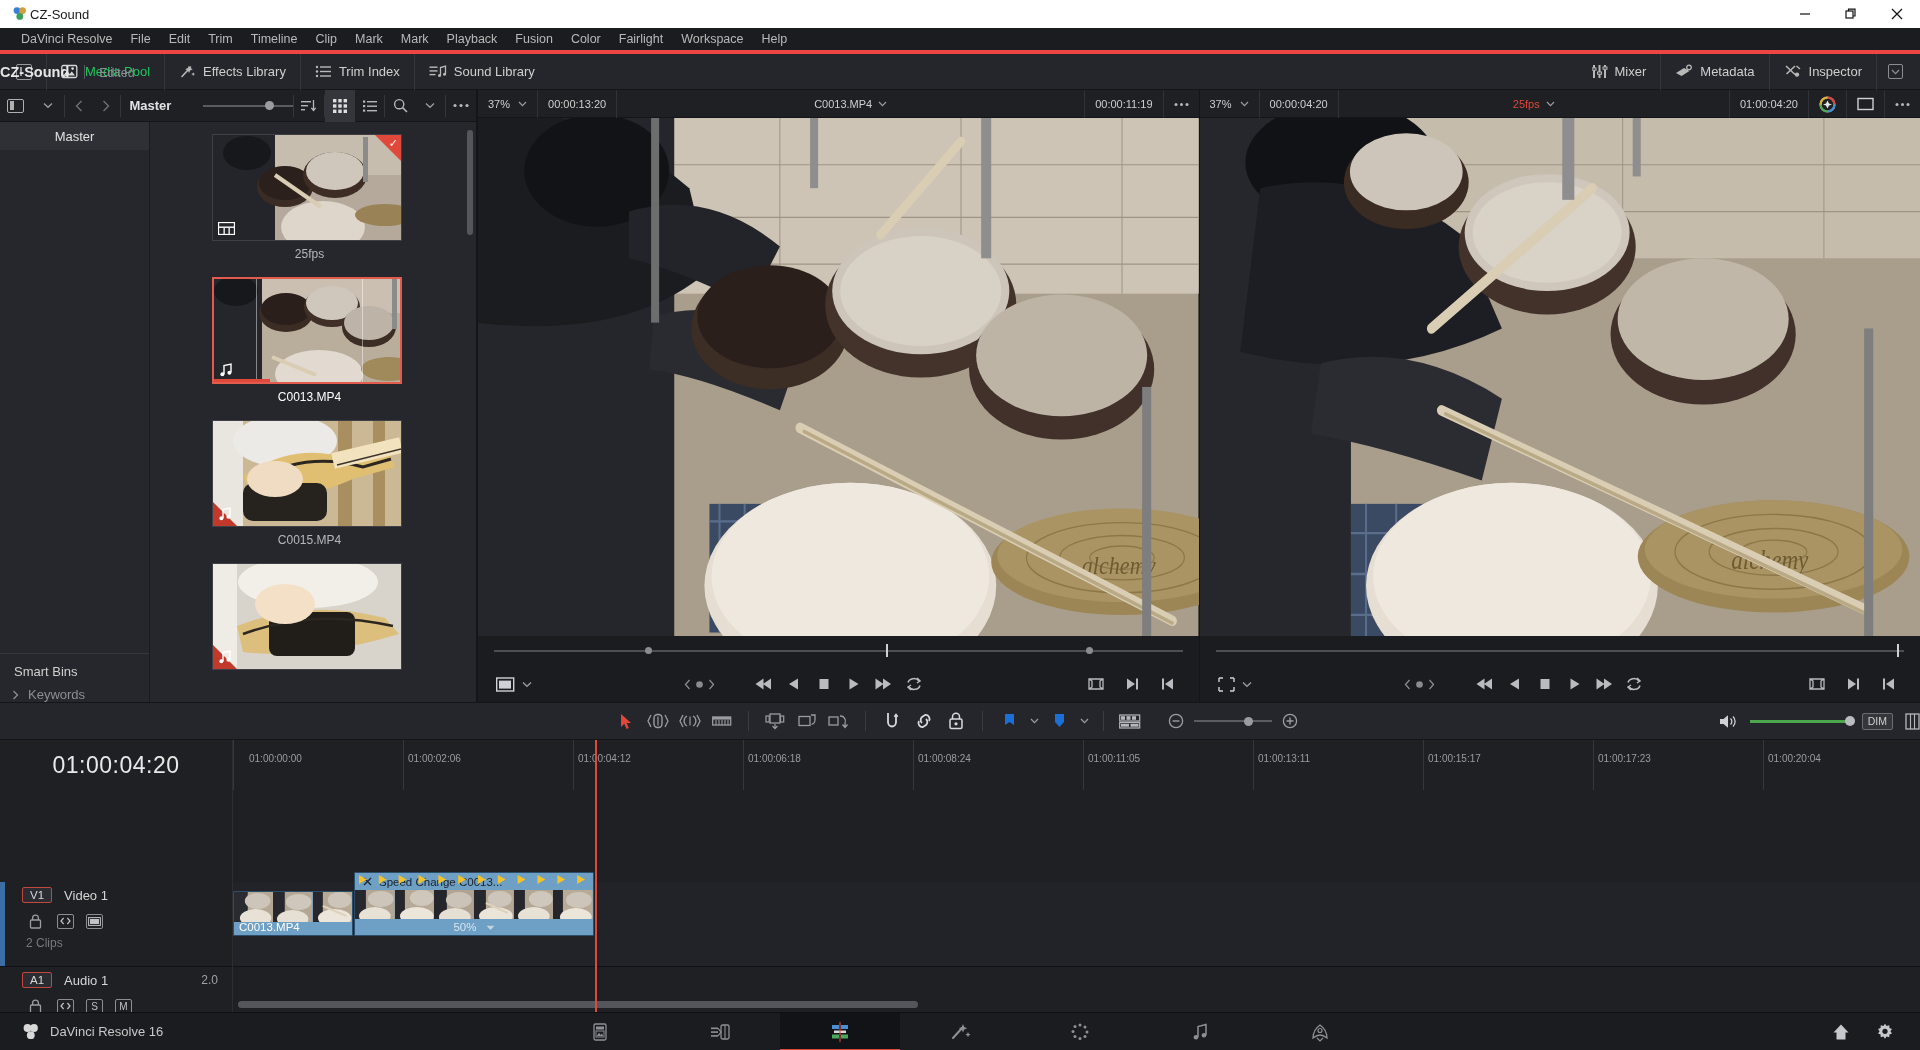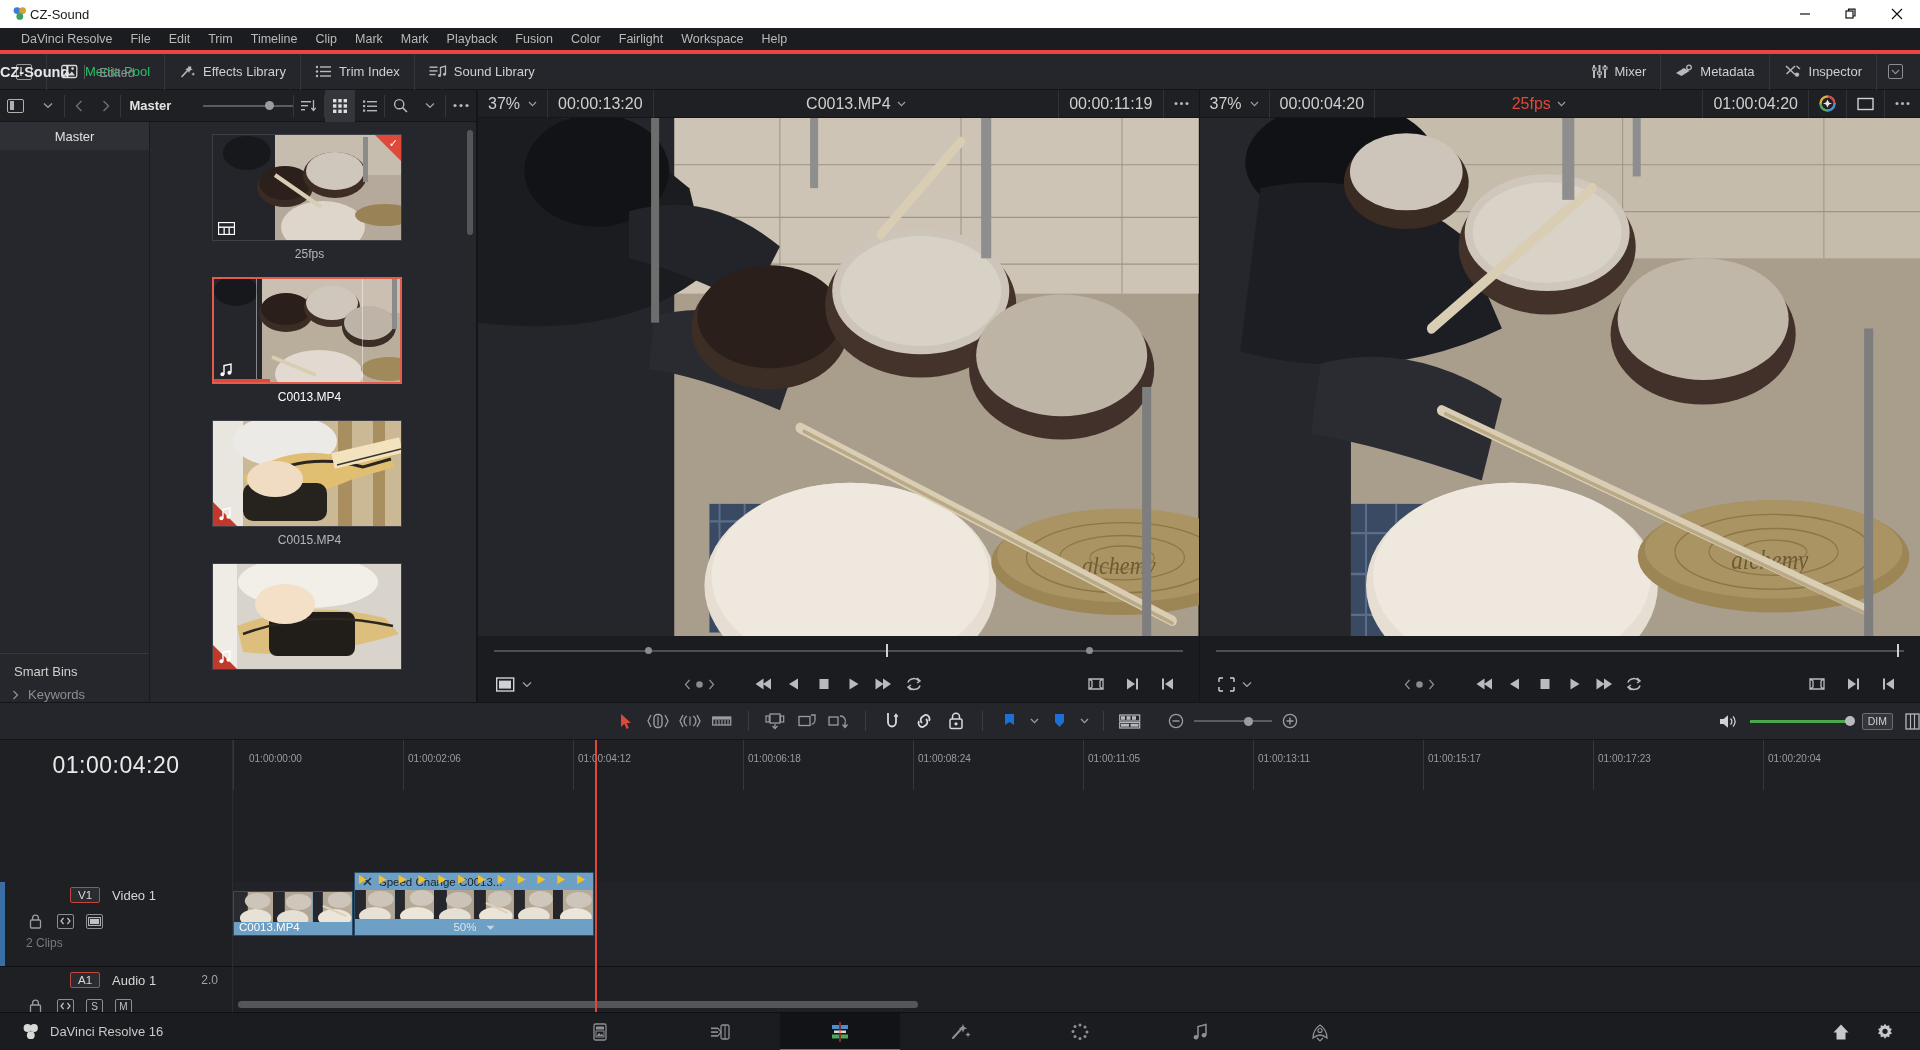--- a/index.html
+++ b/index.html
@@ -95,21 +95,21 @@
   .badge { position:absolute; left:5px; bottom:5px; }
   .badge-red { position:absolute; left:0; bottom:0; width:0;height:0;
     border-bottom:24px solid #c0392b; border-right:24px solid transparent;}
   .scanline { position:absolute; top:0; bottom:0; width:1px; background:rgba(255,255,255,.45); }
   .redbar { position:absolute; left:0; bottom:0; height:3px; background:#e0483a; width:30%; }
   .mp-scroll { position:absolute; right:3px; top:8px; width:6px; height:105px; background:#54565c; border-radius:3px;}
 
   
   .viewers { flex: 1; display:flex; background:#1b1c20; }
   .viewer { flex:1; display:flex; flex-direction:column; background:#1b1c20; border-left:1px solid #141519;}
-  .v-header { height:28px; background:#1e2024; display:flex; align-items:center; font-size:16px; color:#cfcfcf; border-bottom:1px solid #141519;}
+  .v-header { height:28px; background:#1e2024; display:flex; font-size:11px; color:#cfcfcf; border-bottom:1px solid #141519;}
   .vh-cell { display:flex; align-items:center; height:28px; padding:0 10px; border-right:1px solid #303238; white-space:nowrap;}
   .vh-cell.nb { border-right:none; }
   .vh-name { flex:1; display:flex; align-items:center; justify-content:center; gap:6px; }
   .vh-fps { color:#e0483a; }
   .v-canvas { flex:1; position:relative; background:#000; overflow:hidden; display:flex; align-items:center; justify-content:center;}
   .v-scrub { height:30px; background:#1b1c20; display:flex; align-items:center; padding:0 16px;}
   .scrub-track { flex:1; height:2px; background:#4c4e54; position:relative;}
   .scrub-dot { position:absolute; top:-3px; width:7px;height:7px;border-radius:50%;background:#8a8c92;}
   .scrub-head { position:absolute; top:-6px; width:2px;height:13px;background:#cdcfd4;}
   .v-transport { height:36px; display:flex; align-items:center; background:#1b1c20; color:#a8aab0; }
@@ -137,21 +137,21 @@
   .timeline { flex:1; display:flex; flex-direction:column; background:#1f2024; min-height:0; }
   .tl-top { height:50px; display:flex; flex:0 0 50px; }
   .tl-tc { width:233px; display:flex; align-items:center; justify-content:center; background:#1f2024; border-right:1px solid #2b2d33;}
   .tl-tc-text { font-size:23px; color:#e9e9e9; letter-spacing:.5px; }
   .tl-ruler { flex:1; position:relative; background:#1f2024; overflow:hidden;}
   .ruler-tick { position:absolute; top:0; bottom:0; width:1px; background:#35373d; }
   .ruler-lbl { position:absolute; top:13px; font-size:10px; color:#9a9ca2; padding-left:5px; white-space:nowrap;}
   .tl-tracks { flex:1; display:flex; min-height:0; position:relative;}
   .tl-heads { width:233px; background:#1f2024; border-right:1px solid #2b2d33; position:relative;}
   .track-head { border-bottom:1px solid #101114; position:relative; }
-  .th-row1 { display:flex; align-items:center; height:26px; padding-left:22px; gap:12px;margin-left:48px;}
+  .th-row1 { display:flex; align-items:center; height:26px; padding-left:22px; gap:12px;}
   .th-badge { border:1px solid #c0483c; color:#d8d8d8; font-size:11.5px; padding:1px 7px; border-radius:2px; background:#2a2c32;}
   .th-name { font-size:13px; color:#d6d6d6; }
   .th-ch { margin-left:auto; padding-right:14px; font-size:12px; color:#a0a2a8;}
   .th-row2 { display:flex; align-items:center; height:26px; padding-left:26px; gap:12px;}
   .th-ico { width:19px;height:16px;display:flex;align-items:center;justify-content:center; color:#9a9ca2;}
   .th-sq { width:17px;height:15px;border:1.3px solid #8c8e94; border-radius:2px; display:flex;align-items:center;justify-content:center;font-size:10px;color:#c0c2c8;}
   .th-row3 { font-size:12px; color:#77797f; padding-left:26px; padding-top:2px;}
   .th-stripe { position:absolute; left:0; top:0; bottom:0; width:5px; }
   .tl-canvas { flex:1; position:relative; background:#1f2024; overflow:hidden;}
   .track-band { position:absolute; left:0; right:0; border-bottom:1px solid #101114; }

